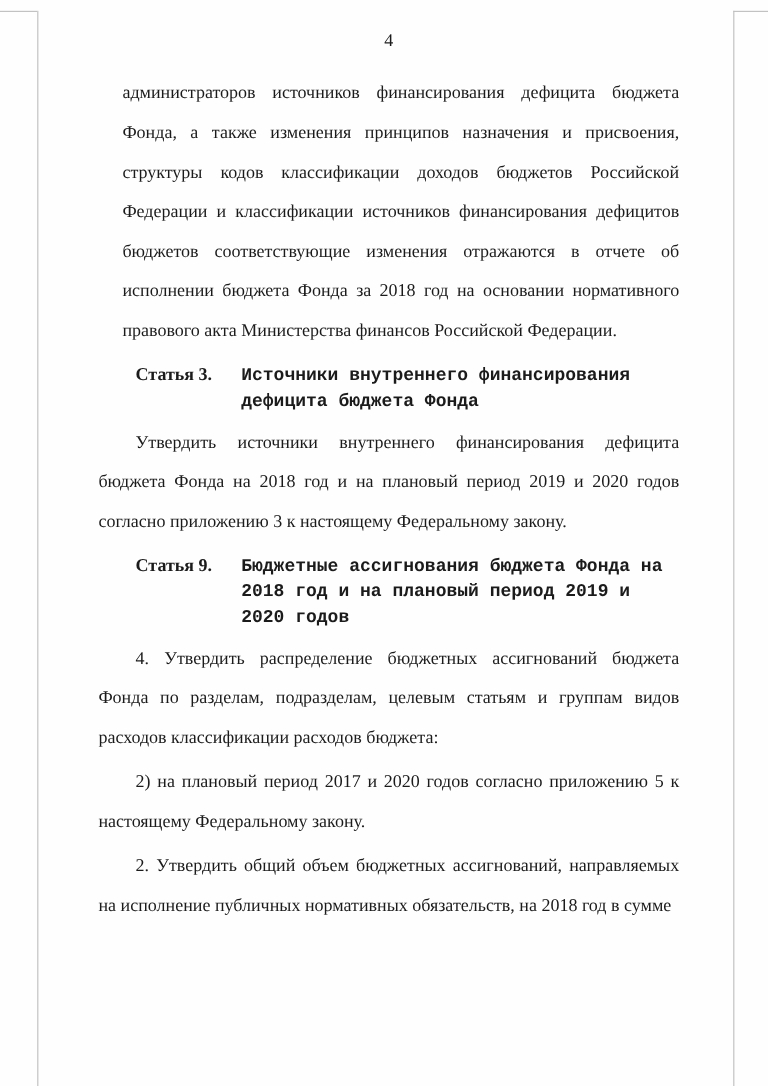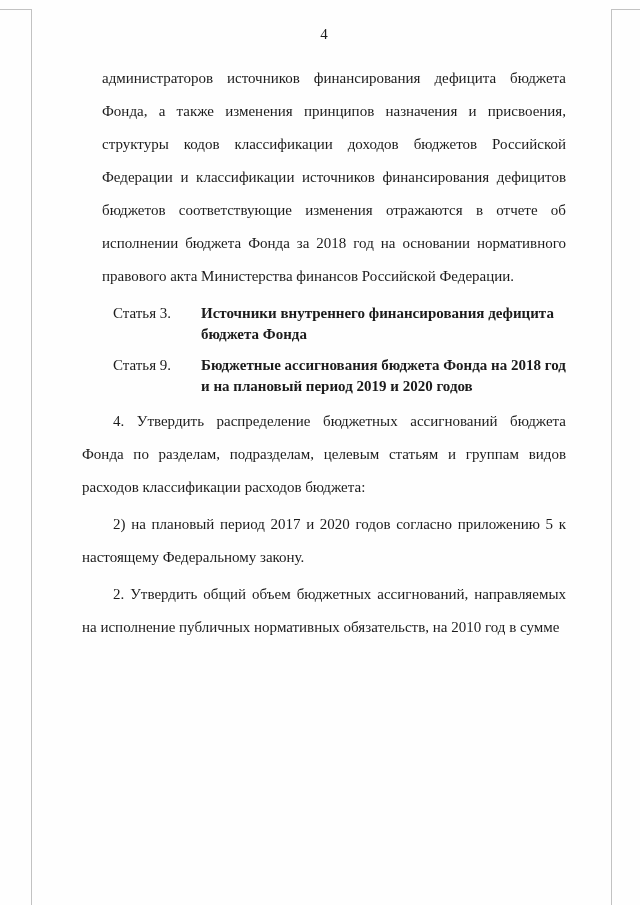--- a/index.html
+++ b/index.html
@@ -40,24 +40,26 @@
 
   .article {
     display: flex;
     font-size: 15px;
     line-height: 21px;
     margin: 10px 0 8px 31px;
   }
   .article-label {
     width: 88px;
     flex-shrink: 0;
+    font-weight: bold;
   }
   .article-title {
     font-weight: bold;
     flex: 1;
+    font-family: Liberation Mono, monospace;
   }
 </style>
 </head>
 <body>
 
 <div class="scan-line edge-top-left"></div>
 <div class="scan-line edge-top-right"></div>
 <div class="scan-line edge-left"></div>
 <div class="scan-line edge-right"></div>
 
@@ -65,26 +67,27 @@
 
   <div class="page-number">4</div>
 
   <p class="body no-indent">администраторов источников финансирования дефицита бюджета Фонда, а также изменения принципов назначения и присвоения, структуры кодов классификации доходов бюджетов Российской Федерации и классификации источников финансирования дефицитов бюджетов соответствующие изменения отражаются в отчете об исполнении бюджета Фонда за 2018 год на основании нормативного правового акта Министерства финансов Российской Федерации.</p>
 
   <div class="article">
     <span class="article-label">Статья 3.</span>
     <span class="article-title">Источники внутреннего финансирования дефицита бюджета Фонда</span>
   </div>
 
+  <p class="body">Утвердить источники внутреннего финансирования дефицита бюджета Фонда на 2018 год и на плановый период 2019 и 2020 годов согласно приложению 3 к настоящему Федеральному закону.</p>
 
   <div class="article">
     <span class="article-label">Статья 9.</span>
     <span class="article-title">Бюджетные ассигнования бюджета Фонда на 2018 год и на плановый период 2019 и 2020 годов</span>
   </div>
 
   <p class="body">4. Утвердить распределение бюджетных ассигнований бюджета Фонда по разделам, подразделам, целевым статьям и группам видов расходов классификации расходов бюджета:</p>
 
 
   <p class="body">2) на плановый период 2017 и 2020 годов согласно приложению 5 к настоящему Федеральному закону.</p>
 
-  <p class="body">2. Утвердить общий объем бюджетных ассигнований, направляемых на исполнение публичных нормативных обязательств, на 2010 год в сумме</p>
+  <p class="body">2. Утвердить общий объем бюджетных ассигнований, направляемых на исполнение публичных нормативных обязательств, на 2018 год в сумме</p>
 
 </div>
 
 </body></html>

